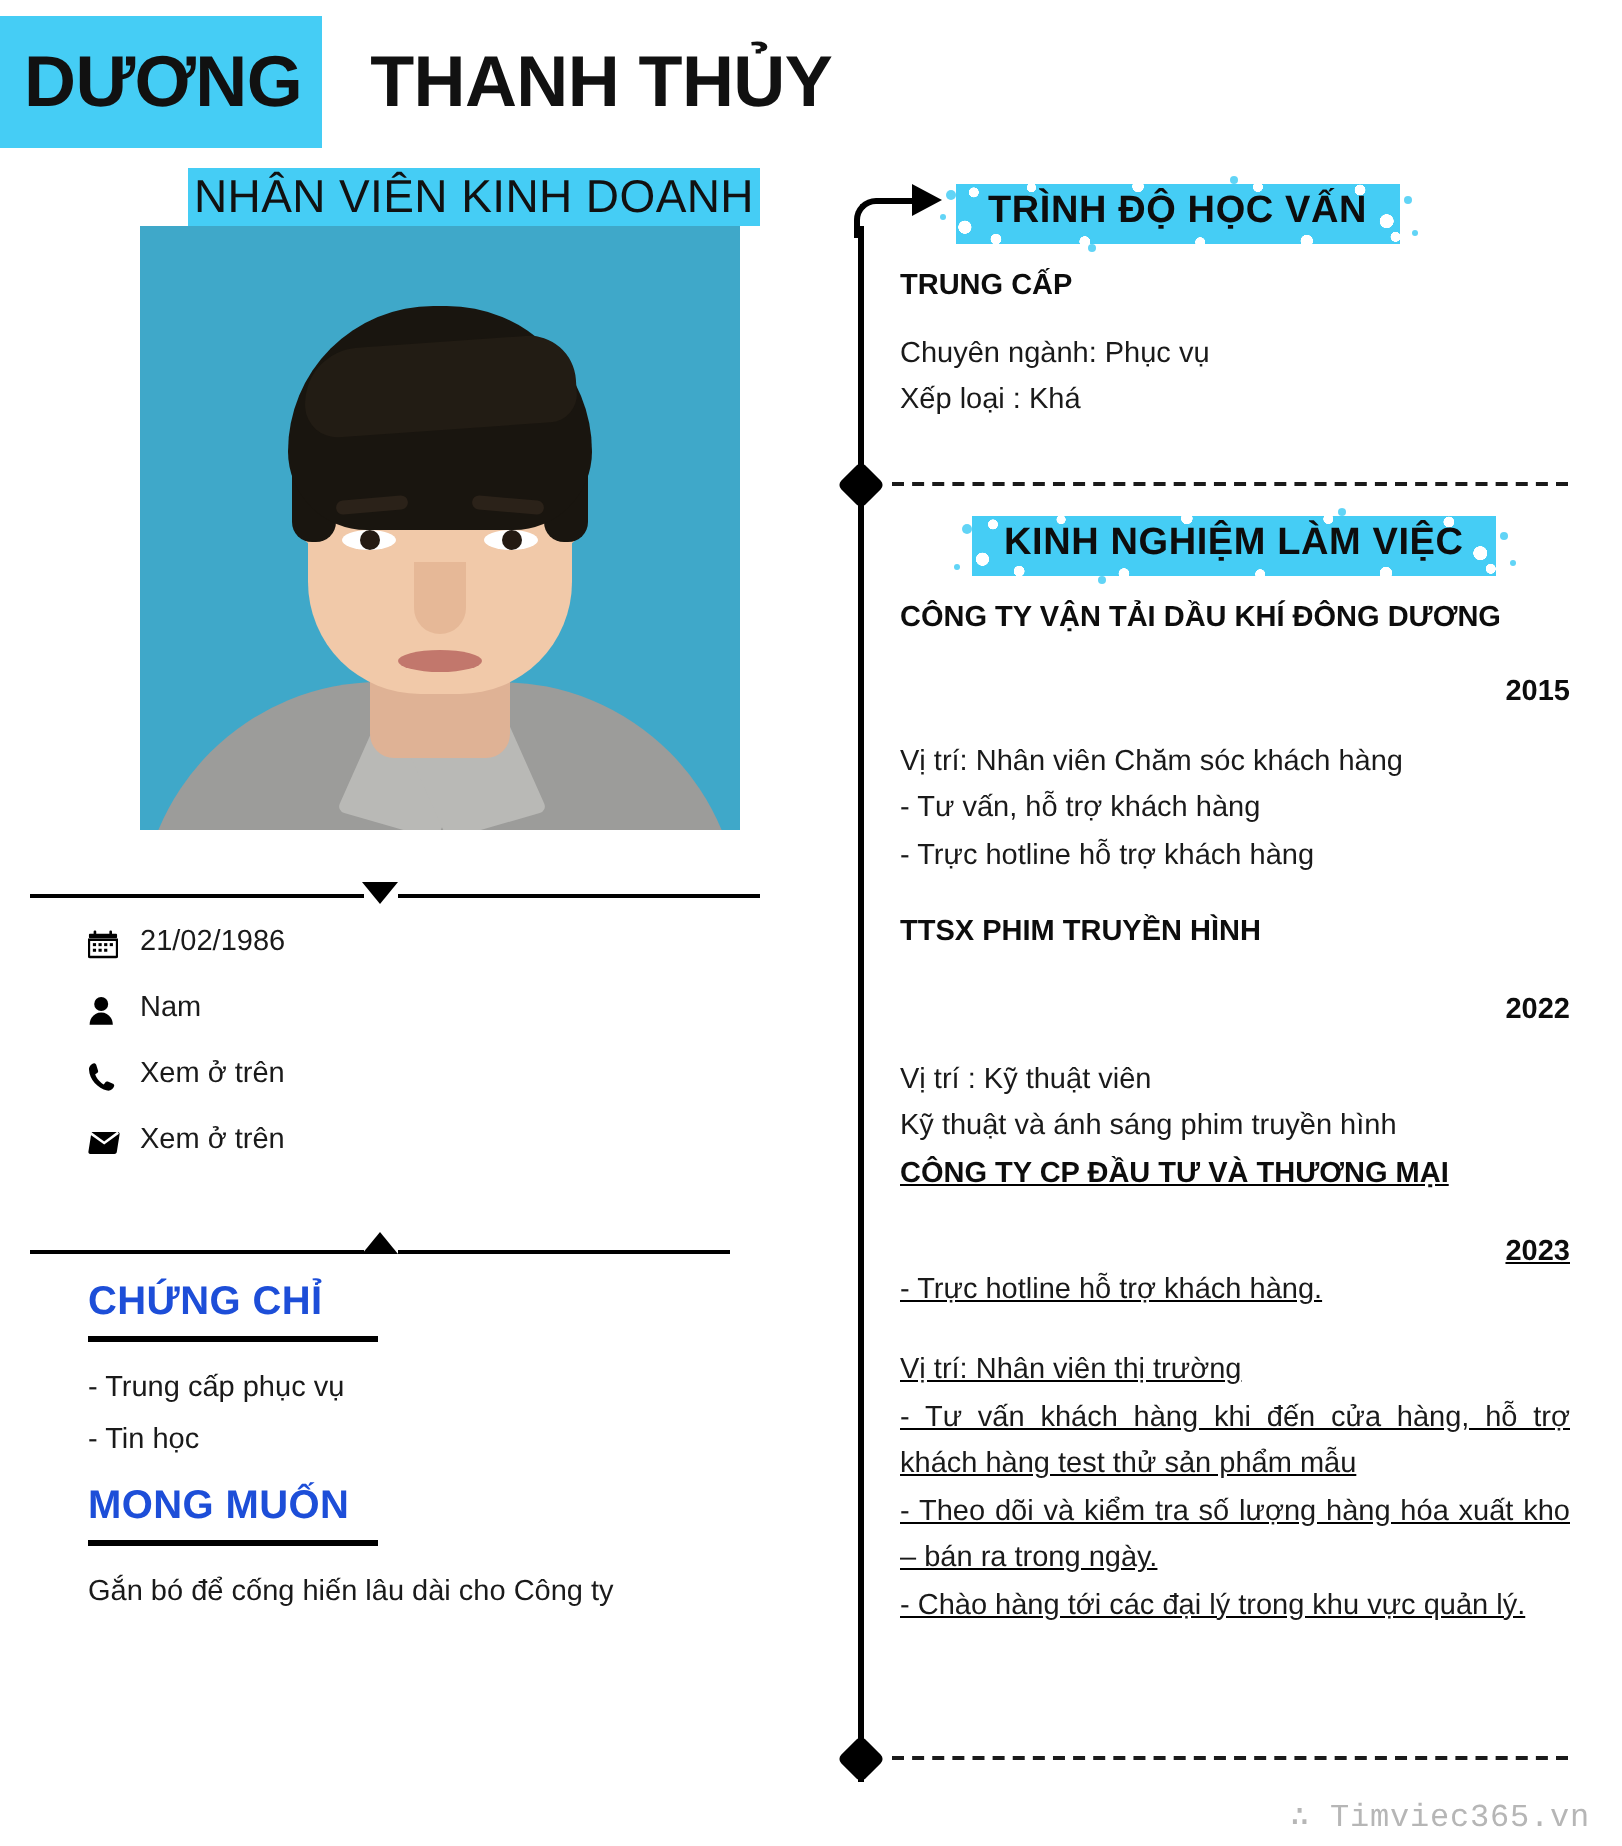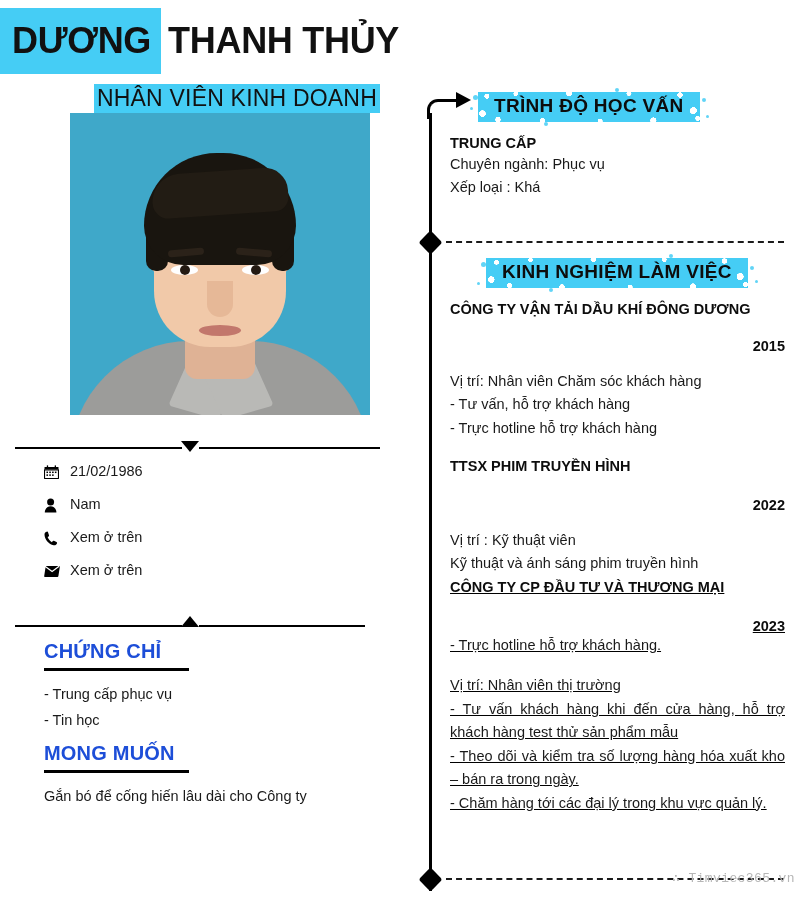--- a/index.html
+++ b/index.html
@@ -42,21 +42,21 @@
     color: #111111;
     letter-spacing: -0.3px;
     line-height: 1;
   }
   .name-last {
     font-size: 36px;
     font-weight: bold;
     color: #111111;
     letter-spacing: -0.3px;
     line-height: 1;
-    padding-left: 7px;
+    padding-left: 24px;
   }
   .job-title-wrap {
     position: absolute;
     left: 84px;
     top: 84px;
     width: 296px;
     text-align: right;
   }
   .job-title {
     display: inline-block;
@@ -402,23 +402,23 @@
     font-size: 14.5px;
     font-weight: bold;
     color: #0d0d0d;
     text-align: right;
   }
 
   
   .watermark {
     position: absolute;
     right: 16px;
-    top: 870px;
+    top: 898px;
     font-family: "Liberation Mono", monospace;
-    font-size: 13px;
+    font-size: 16px;
     color: #b6b6b6;
     letter-spacing: 0.4px;
     white-space: nowrap;
   }
 </style>
 </head>
 <body>
 
 <div id="cv-page">
 
@@ -542,21 +542,21 @@
         <span class="brush-speck" style="left:-5px; top:3px; width:5px; height:5px;"></span>
         <span class="brush-speck" style="left:-8px; top:15px; width:3px; height:3px;"></span>
         <span class="brush-speck" style="right:-6px; top:6px; width:4px; height:4px;"></span>
         <span class="brush-speck" style="right:-9px; bottom:4px; width:3px; height:3px;"></span>
         <span class="brush-speck" style="left:30%; bottom:-4px; width:4px; height:4px;"></span>
         <span class="brush-speck" style="left:62%; top:-4px; width:4px; height:4px;"></span>
         <span class="brush-txt">TRÌNH ĐỘ HỌC VẤN</span>
       </span>
     </div>
     <div class="r-sub" style="margin-top:12px;">TRUNG CẤP</div>
-    <div class="r-body" style="">Chuyên ngành: Phục vụ</div>
+    <div class="r-body" style="margin-top:13px;">Chuyên ngành: Phục vụ</div>
     <div class="r-body">Xếp loại : Khá</div>
   </div>
 
   <div class="rcol" style="top:258px;">
     <div style="padding-left:36px;">
       <span class="brush-wrap">
         <span class="brush-bg"></span>
         <span class="brush-speck" style="left:-5px; top:4px; width:5px; height:5px;"></span>
         <span class="brush-speck" style="left:-9px; bottom:3px; width:3px; height:3px;"></span>
         <span class="brush-speck" style="right:-6px; top:8px; width:4px; height:4px;"></span>
@@ -583,18 +583,18 @@
     <div class="r-body">Kỹ thuật và ánh sáng phim truyền hình</div>
   </div>
 
   <div class="rcol" style="top:578px;text-decoration:underline;">
     <div class="r-sub">CÔNG TY CP ĐẦU TƯ VÀ THƯƠNG MẠI</div>
     <div class="r-year" style="margin-top:21px;">2023</div>
     <div class="r-body">- Trực hotline hỗ trợ khách hàng.</div>
     <div class="r-body" style="margin-top:17px;">Vị trí: Nhân viên thị trường</div>
     <div class="r-body r-body-j">- Tư vấn khách hàng khi đến cửa hàng, hỗ trợ khách hàng test thử sản phẩm mẫu</div>
     <div class="r-body r-body-j">- Theo dõi và kiểm tra số lượng hàng hóa xuất kho – bán ra trong ngày.</div>
-    <div class="r-body r-body-j">- Chăm hàng tới các đại lý trong khu vực quản lý.</div>
+    <div class="r-body r-body-j">- Chào hàng tới các đại lý trong khu vực quản lý.</div>
   </div>
 
   <div class="watermark">∴ Timviec365.vn</div>
 
 </div>
 
 </body></html>

